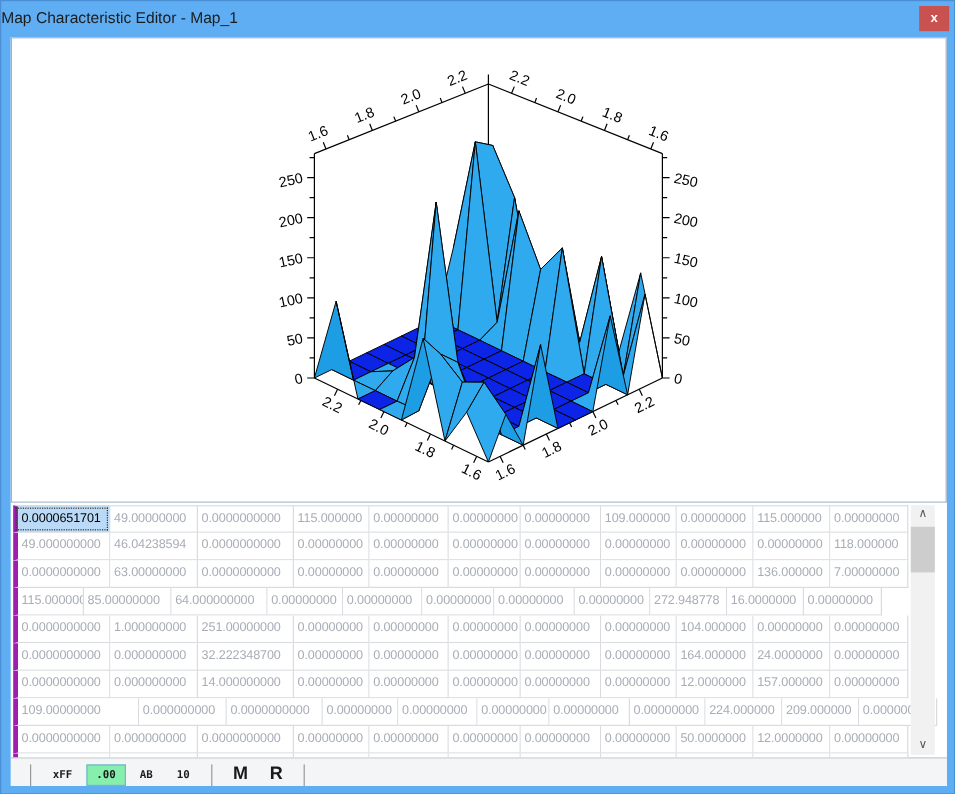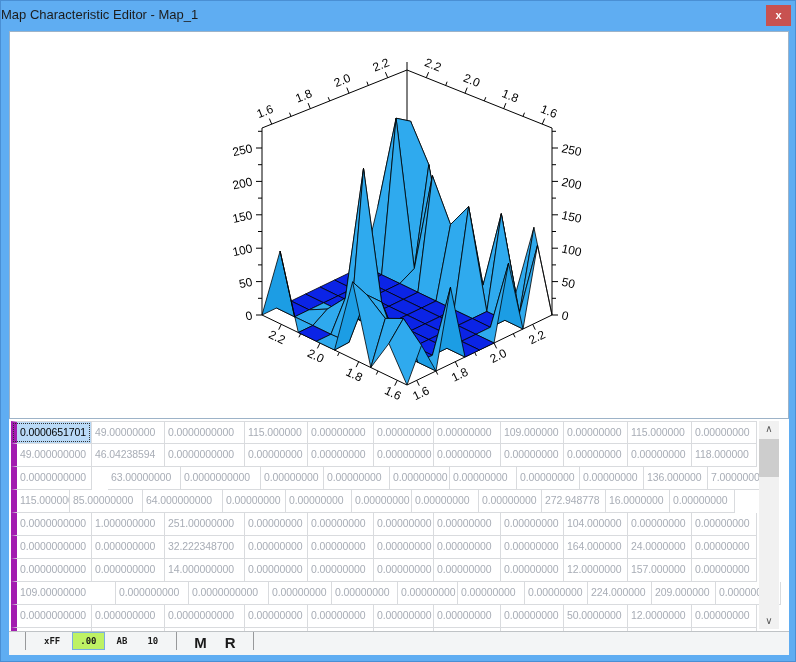--- a/index.html
+++ b/index.html
@@ -14,33 +14,33 @@
   .chart-panel{height:388px;box-sizing:border-box;border:1px solid #9db3c8;background:#fff;overflow:hidden;}
   .chart-panel svg{display:block;}
   .chart-panel svg text{font-size:12px;font-family:"Liberation Sans",sans-serif;fill:#000;}
   .grid-panel{height:212px;position:relative;background:#fff;overflow:hidden;}
   .grid-body{margin:2px 0 0 2px;}
   .grid-row{display:flex;}
   .grid-cell{height:23px;line-height:21px;font-size:10.5px;letter-spacing:-0.1px;color:#a8adb6;
              border-right:1px solid #d9dbde;border-bottom:1px solid #d9dbde;box-sizing:border-box;
              padding:0 0 0 3px;overflow:hidden;white-space:nowrap;background:#fff;}
   .grid-row:first-child .grid-cell{border-top:1px solid #d9dbde;}
-  .grid-cell:first-child{border-left:6px solid #a21caf;}
+  .grid-cell:first-child{border-left:4px solid #a21caf;}
   .grid-cell.selected{background:#badaf7;color:#000;outline:1px dotted #333;outline-offset:-3px;}
   .vscroll{position:absolute;left:750px;top:2px;width:20px;height:208px;background:#f1f1f1;}
   .vs-btn{position:absolute;left:0;width:20px;height:16px;color:#5a5a5a;font-size:10px;
           text-align:center;line-height:16px;cursor:default;}
   .vs-up{top:0;} .vs-down{bottom:0;}
   .vs-thumb{position:absolute;left:0;top:18px;width:20px;height:38px;background:#cdcdcd;}
   .toolbar{height:24px;box-sizing:border-box;border-top:1px solid #bfc3c6;background:#f3f5f6;
-           display:flex;align-items:flex-start;padding-left:8px;}
+           display:flex;align-items:flex-end;padding-left:8px;}
   .tb-sep{width:1px;height:18px;background:#97999b;margin:0 8px;}
   .tb-btn{padding:3px 7px;margin:0 2px;font-family:"DejaVu Sans Mono",monospace;font-size:9px;
           font-weight:bold;color:#1a1a1a;border:1px solid transparent;cursor:default;}
-  .tb-btn.active{background:#bef264;border:1px solid #7aaede;}
+  .tb-btn.active{background:#86efac;border:1px solid #7aaede;}
   .tb-btn.big{font-family:"Liberation Sans",sans-serif;font-size:15px;font-weight:600;padding:1px 6px;}
 </style>
 </head>
 <body>
 
 <div class="window">
   <div class="titlebar">
     <div class="title">Map Characteristic Editor - Map_1</div>
     <div class="close-btn">
       <span>x</span>
@@ -244,21 +244,21 @@
             <div class="grid-cell" style="width: 66px;">0.00000000</div>
             <div class="grid-cell" style="width: 60px;">0.00000000</div>
             <div class="grid-cell" style="width: 67px;">0.00000000</div>
             <div class="grid-cell" style="width: 63px;">0.00000000</div>
             <div class="grid-cell" style="width: 64px;">0.00000000</div>
             <div class="grid-cell" style="width: 64px;">0.00000000</div>
             <div class="grid-cell" style="width: 65px;">118.000000</div>
           </div>
           <div class="grid-row">
             <div class="grid-cell" style="width: 81px;">0.0000000000</div>
-            <div class="grid-cell" style="width: 73px; margin-left: 16px;">63.00000000</div>
+            <div class="grid-cell" style="width: 73px;">63.00000000</div>
             <div class="grid-cell" style="width: 80px;">0.0000000000</div>
             <div class="grid-cell" style="width: 63px;">0.00000000</div>
             <div class="grid-cell" style="width: 66px;">0.00000000</div>
             <div class="grid-cell" style="width: 60px;">0.00000000</div>
             <div class="grid-cell" style="width: 67px;">0.00000000</div>
             <div class="grid-cell" style="width: 63px;">0.00000000</div>
             <div class="grid-cell" style="width: 64px;">0.00000000</div>
             <div class="grid-cell" style="width: 64px;">136.000000</div>
             <div class="grid-cell" style="width: 65px;">7.00000000</div>
           </div>

